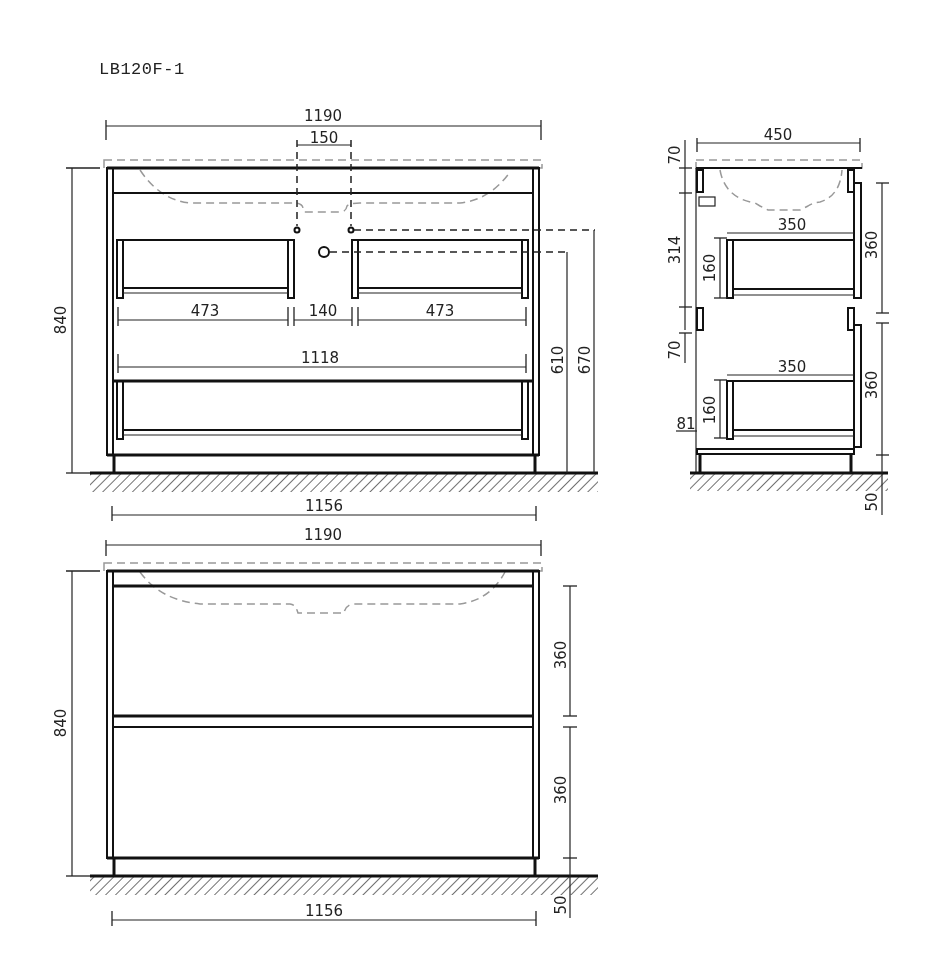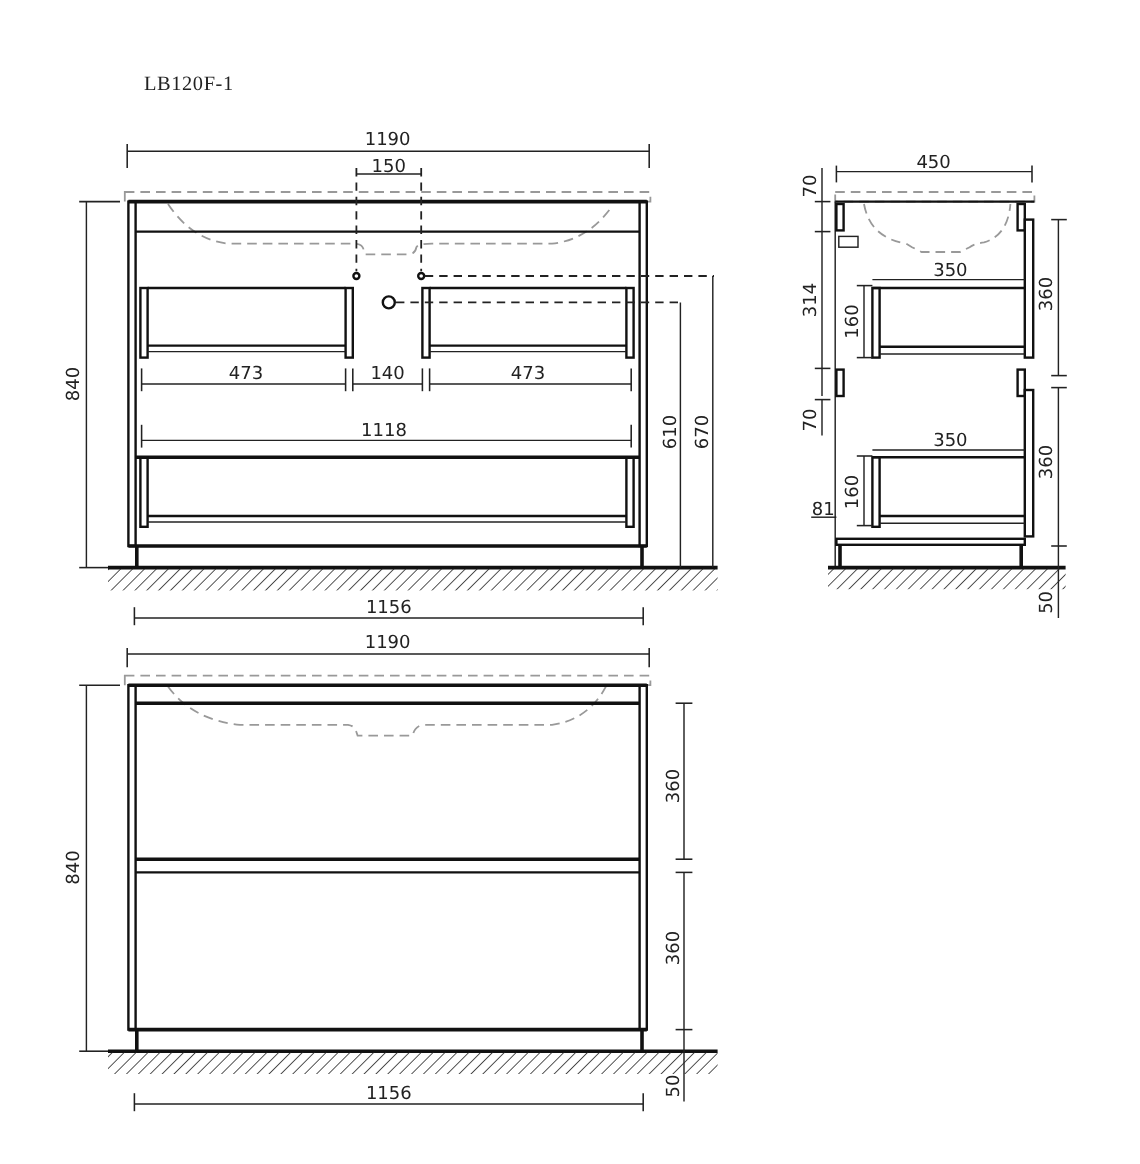--- a/index.html
+++ b/index.html
@@ -1,18 +1,18 @@
 <!DOCTYPE html>
 <html><head>
 <meta charset="utf-8">
 <style>
   html, body { margin: 0; padding: 0; background: #ffffff; }
   body { width: 950px; height: 970px; position: relative; overflow: hidden; }
   #drawing { position: absolute; left: 0; top: 0; width: 950px; height: 970px; }
-  .title { position: absolute; left: 120px; top: 60px; font-family: Liberation Serif, serif; font-size: 17px; color: #222; letter-spacing: 0.5px; }
+  .title { position: absolute; left: 99px; top: 60px; font-family: Liberation Mono, monospace; font-size: 17px; color: #222; letter-spacing: 0.5px; }
   svg text { font-family: "DejaVu Sans", sans-serif; font-size: 15px; fill: #222; }
   .thick { stroke: #111; stroke-width: 3; fill: none; }
   .med { stroke: #111; stroke-width: 2; fill: none; }
   .thin { stroke: #222; stroke-width: 1.2; fill: none; }
   .dash { stroke: #999; stroke-width: 1.5; fill: none; stroke-dasharray: 8 5; }
   .dashdark { stroke: #222; stroke-width: 1.5; fill: none; stroke-dasharray: 7 5; }
   .tick { stroke: #222; stroke-width: 1.3; }
 </style>
 </head>
 <body>

